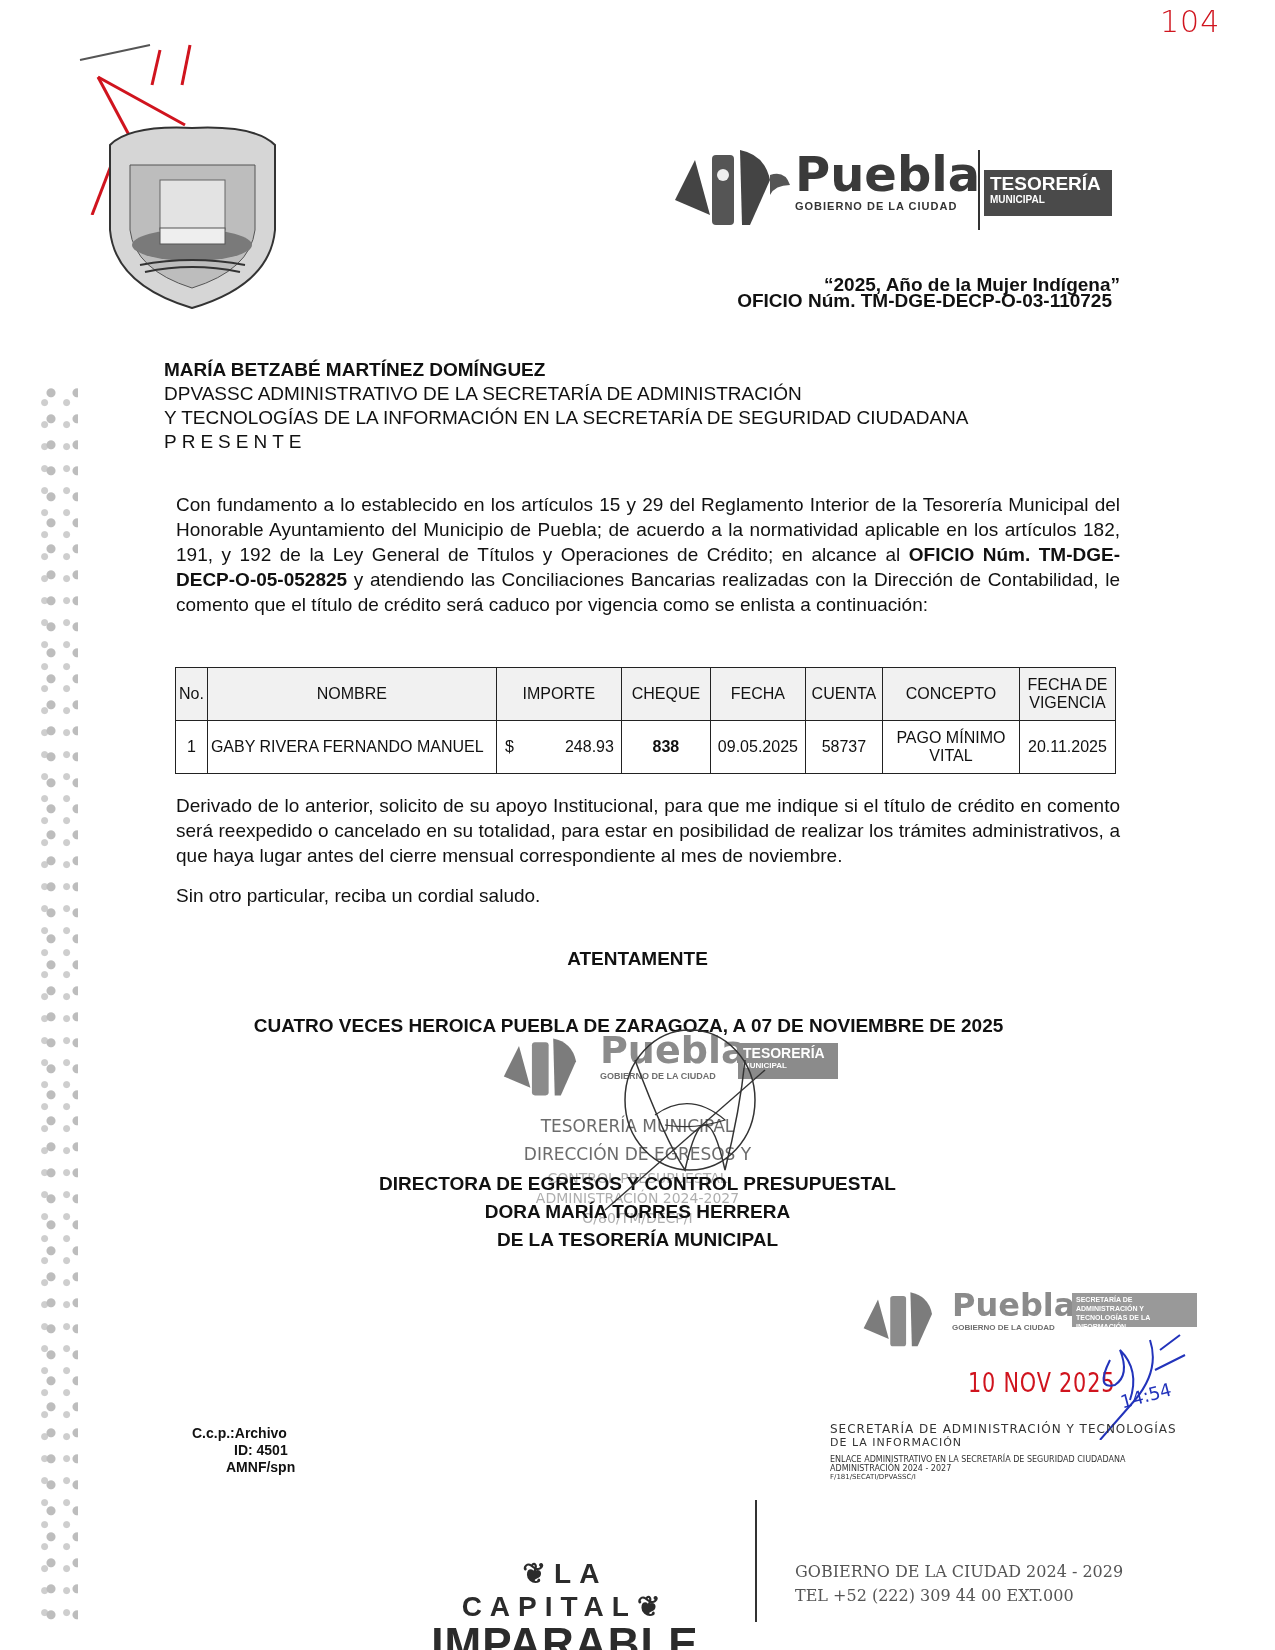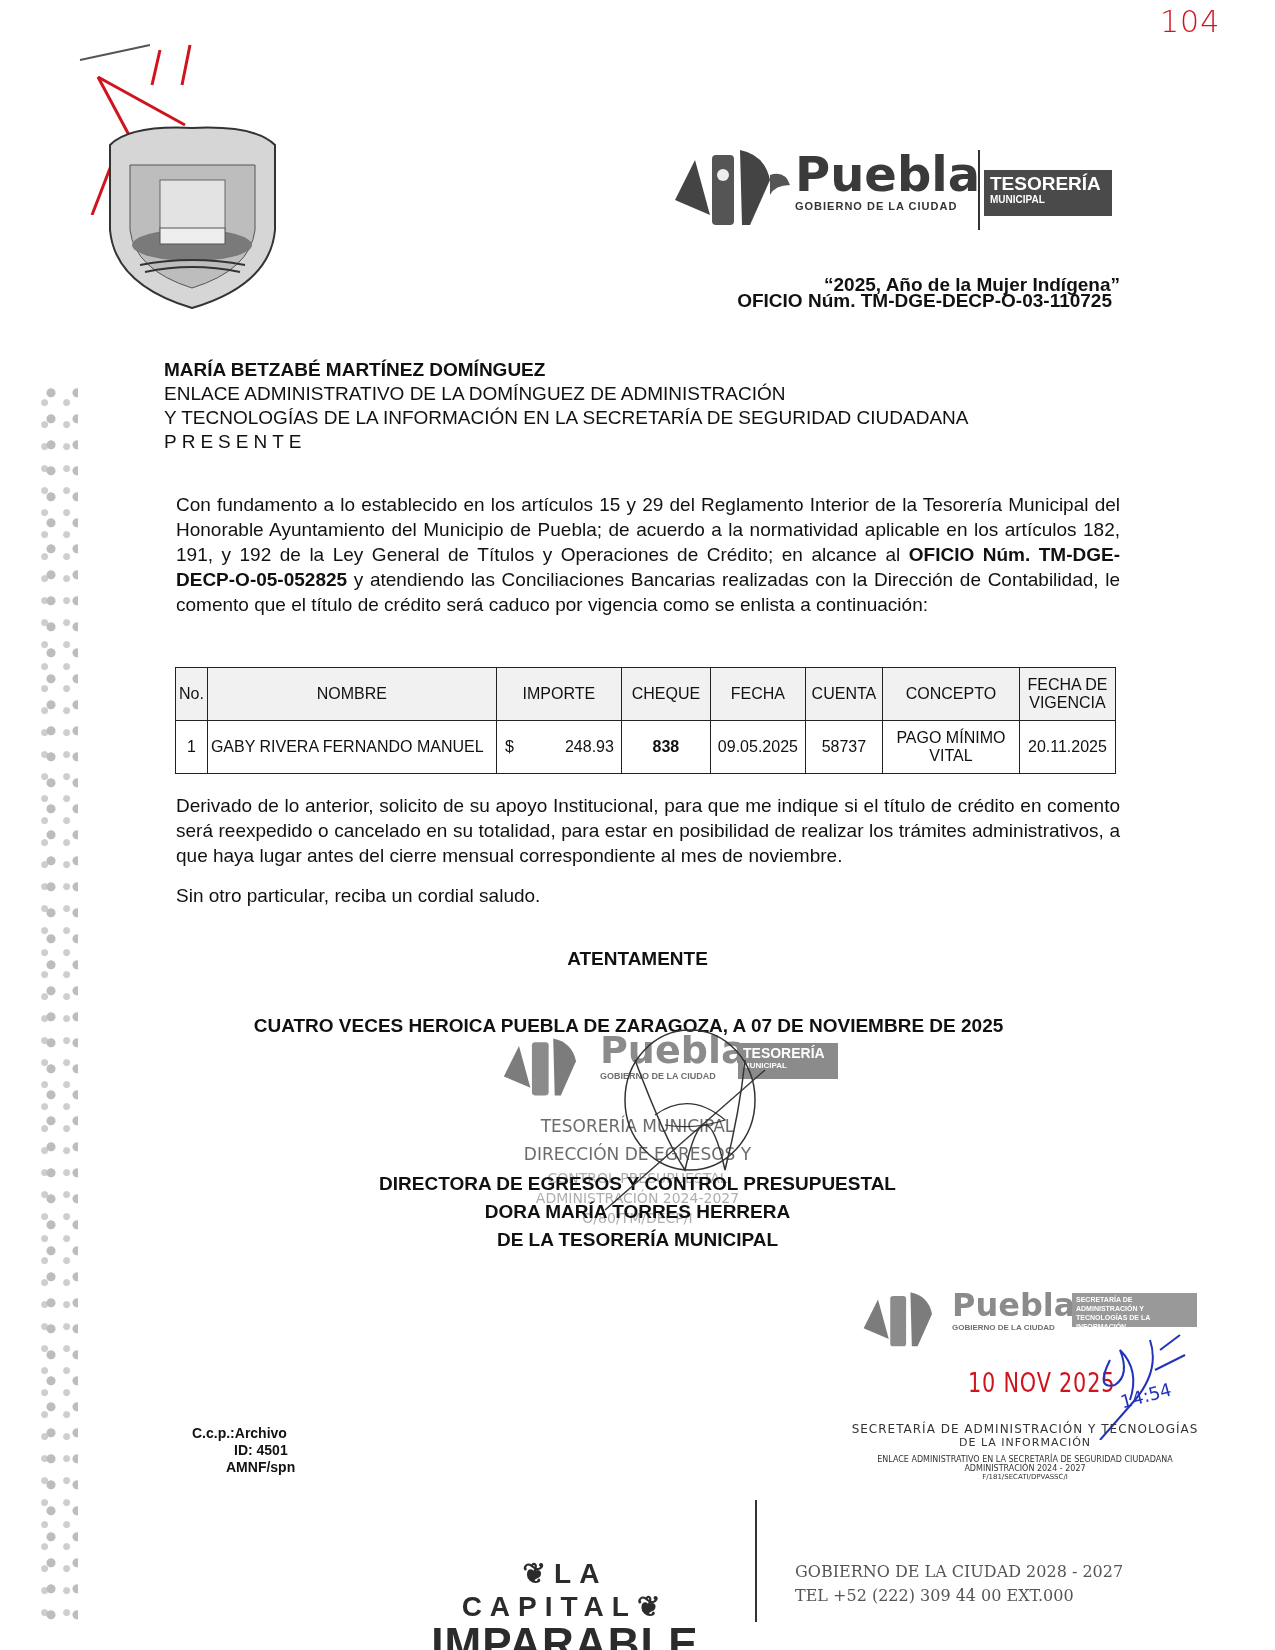--- a/index.html
+++ b/index.html
@@ -64,21 +64,21 @@
   #signer { left:0; width:1275px; top:1170px; text-align:center; font-size:19px; font-weight:bold; line-height:28px; }
 
   #ccp { left:192px; top:1425px; font-size:14px; font-weight:bold; line-height:17px; }
   #ccp .l2 { padding-left:42px; }
   #ccp .l3 { padding-left:34px; }
 
   #logo-recv { left:860px; top:1285px; width:340px; height:70px; opacity:.85; }
   #recv-date { left:968px; top:1368px; font-family:"DejaVu Sans", sans-serif; color:#d0141e;
                font-size:26px; letter-spacing:1px; transform:scaleX(.8); transform-origin:left top; }
   #recv-sign { left:1090px; top:1330px; width:110px; height:110px; }
-  #recv-lines { left:830px; width:390px; top:1422px; text-align:center; color:#333;
+  #recv-lines { left:830px; width:390px; top:1422px; text-align:left; color:#333;
                 font-family:"DejaVu Sans", sans-serif; }
   #recv-lines .r1 { font-size:12px; letter-spacing:1px; }
   #recv-lines .r2 { font-size:11px; letter-spacing:1px; }
   #recv-lines .r3 { font-size:8px; margin-top:6px; }
   #recv-lines .r4 { font-size:8px; }
   #recv-lines .r5 { font-size:7px; }
 
   #footer-logo { left:420px; top:1510px; width:290px; height:90px;margin-top:47px; }
   #footer-logo .lc { font-size:28px; letter-spacing:8px; font-weight:bold; color:#2b2b2b;
                      text-align:center; }
@@ -131,21 +131,21 @@
   </div>
 </div>
 
 <div id="motto" class="abs">“2025, Año de la Mujer Indígena”</div>
 <div id="oficio-top" class="abs">OFICIO Núm. TM-DGE-DECP-O-03-110725</div>
 
 <div id="edge-strip" class="abs"></div>
 
 <div id="recipient" class="abs">
   <div class="rname">MARÍA BETZABÉ MARTÍNEZ DOMÍNGUEZ</div>
-  <div>ENLACE ADMINISTRATIVO DE LA DOMÍNGUEZ DE ADMINISTRACIÓN</div>
+  <div>DPVASSC ADMINISTRATIVO DE LA SECRETARÍA DE ADMINISTRACIÓN</div>
   <div>Y TECNOLOGÍAS DE LA INFORMACIÓN EN LA SECRETARÍA DE SEGURIDAD CIUDADANA</div>
   <div class="presente">PRESENTE</div>
 </div>
 
 <div id="p1" class="para"><span>Con fundamento a lo establecido en los artículos 15 y 29 del Reglamento Interior de la Tesorería Municipal del Honorable Ayuntamiento del Municipio de Puebla; de acuerdo a la normatividad aplicable en los artículos 182, 191, y 192 de la Ley General de Títulos y Operaciones de Crédito; en alcance al </span><b>OFICIO Núm. TM-DGE-DECP-O-05-052825</b><span> y atendiendo las Conciliaciones Bancarias realizadas con la Dirección de Contabilidad, le comento que el título de crédito será caduco por vigencia como se enlista a continuación:</span></div>
 
 <table id="tbl">
   <thead>
     <tr>
       <th style="width:22px">No.</th>
@@ -252,15 +252,15 @@
   <div class="r4">ADMINISTRACIÓN 2024 - 2027</div>
   <div class="r5">F/181/SECATI/DPVASSC/I</div>
 </div>
 
 <div id="footer-logo" class="abs">
   <div class="lc"><span>❦</span><span>LA CAPITAL</span><span>❦</span></div>
   <div class="imp">IMPARABLE</div>
 </div>
 <div id="footer-divider" class="abs"></div>
 <div id="footer-info" class="abs">
-  <div>GOBIERNO DE LA CIUDAD 2028 - 2027</div>
+  <div>GOBIERNO DE LA CIUDAD 2024 - 2029</div>
   <div>TEL +52 (222) 309 44 00 EXT.000</div>
 </div>
 
 </body></html>

